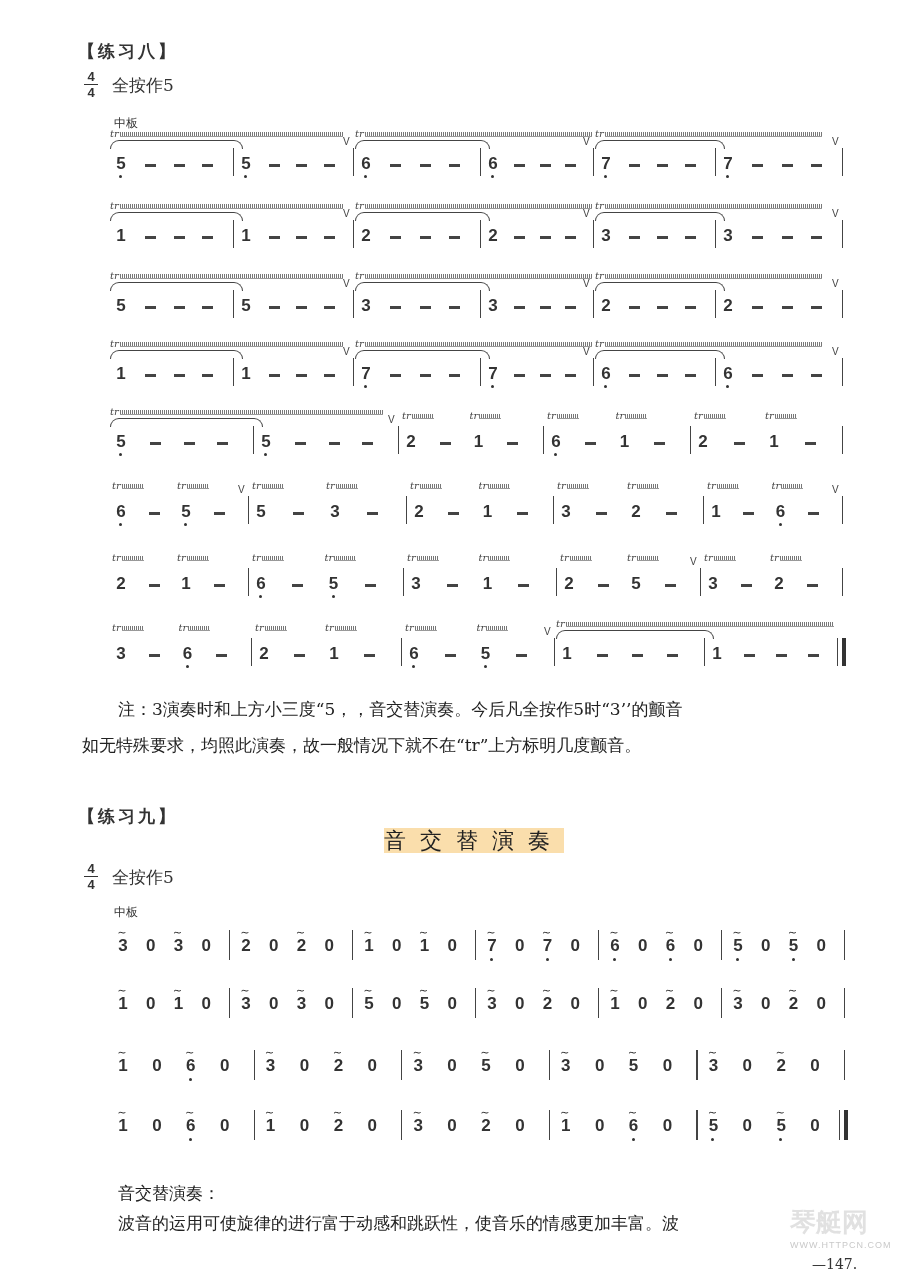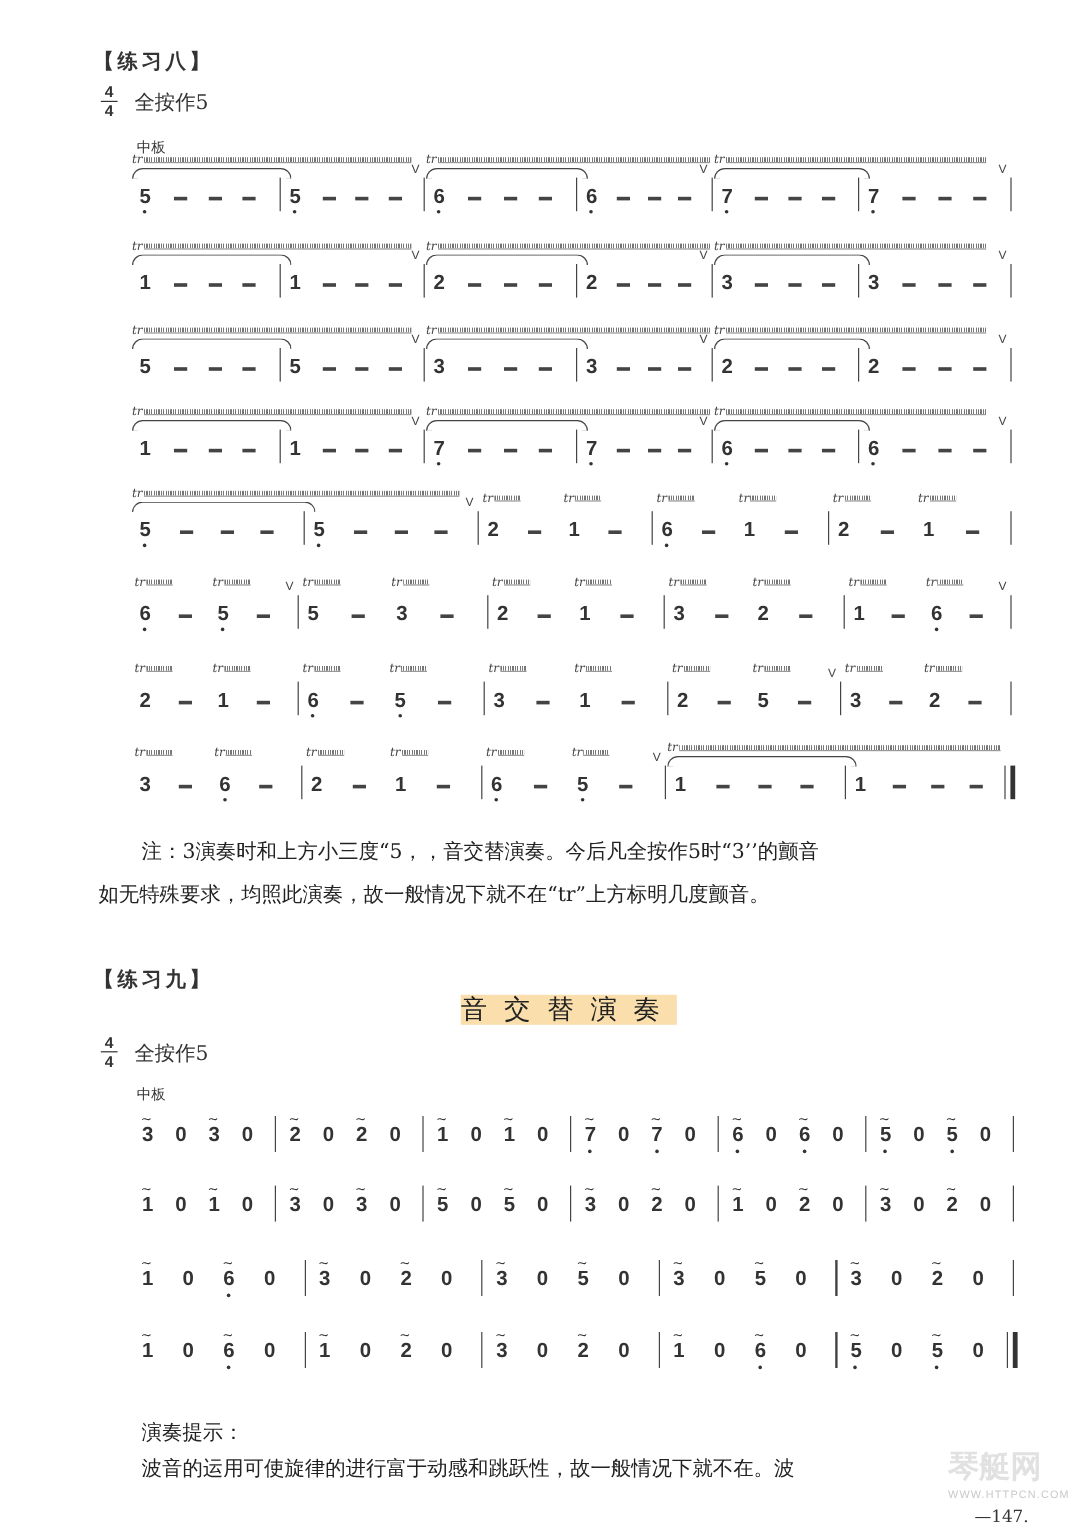--- a/index.html
+++ b/index.html
@@ -559,18 +559,18 @@
       <div class="note" style="left:632.3px;top:14px;">0</div>
       <div class="note" style="left:666.1999999999999px;top:14px;">5</div>
       <div class="vib" style="left:668.1999999999999px;top:4px;">⁓</div>
       <div class="dot" style="left:671.1999999999999px;top:36px;"></div>
       <div class="note" style="left:700.0999999999999px;top:14px;">0</div>
       <div class="barline" style="left:731px;top:8px;height:30px;"></div>
       <div class="dblbar" style="left:736px;top:8px;height:30px;"></div>
     </div>
   </div>
 
-<div class="para" style="left:118px;top:1182px;">演奏提示：</div>
-<div class="para" style="left:118px;top:1212px;">波音的运用可使旋律的进行富于动感和跳跃性，故一般情况下就不在。波</div>
+<div class="para" style="left:118px;top:1182px;">音交替演奏：</div>
+<div class="para" style="left:118px;top:1212px;">波音的运用可使旋律的进行富于动感和跳跃性，使音乐的情感更加丰富。波</div>
 
 <div class="abs watermark" style="left:790px;top:1205px;font-size:26px;font-weight:bold;opacity:.55;">琴艇网</div>
 <div class="abs watermark" style="left:790px;top:1240px;font-size:9px;letter-spacing:1px;">WWW.HTTPCN.COM</div>
 <div class="abs" style="left:812px;top:1256px;font-family:'DejaVu Serif',serif;font-size:14px;color:#333;">—147.</div>
 
 </body></html>

